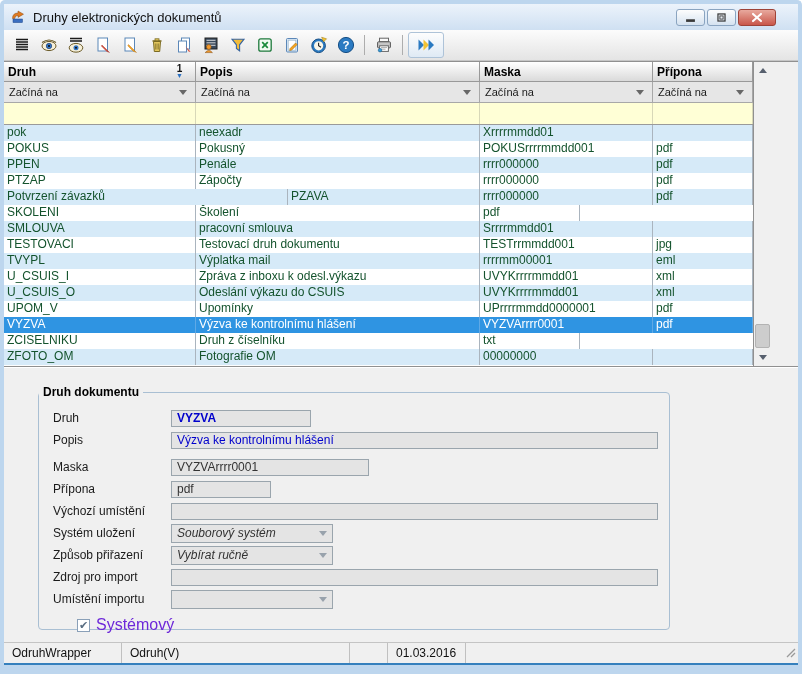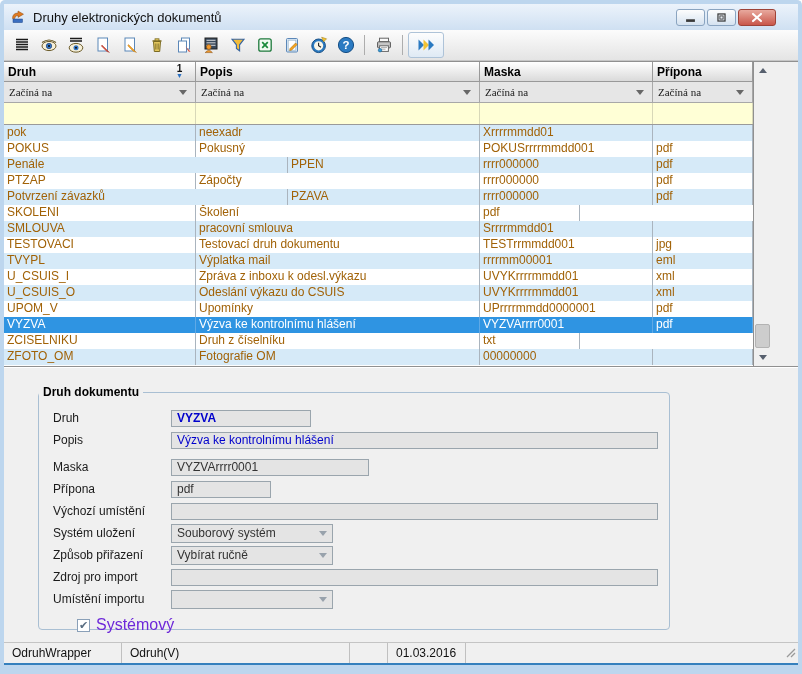--- a/index.html
+++ b/index.html
@@ -34,33 +34,33 @@
   .gridcols{ width:750px; display:flex; flex-direction:column; background:#fff; border-right:1px solid #909090; }
   .c0{ width:192px; } .c1{ width:284px; } .c2{ width:173px; } .c3{ width:100px; }
 
   .ghead{ display:flex; height:20px; flex:0 0 20px; background:linear-gradient(#ffffff,#dadada); border-bottom:1px solid #999; }
   .hcell{ display:flex; align-items:center; font-weight:bold; font-size:12px; color:#000;
     padding:0 4px; border-right:1px solid #999; }
   .sortwrap{ margin-left:auto; margin-right:8px; display:flex; flex-direction:column; align-items:center; line-height:7px; }
   .sortnum{ font-size:10px; font-weight:bold; color:#111; }
   .sortarrow{ font-size:7px; color:#2a6fc0; }
 
-  .gfilter{ display:flex; height:21px; flex:0 0 21px; background:#e6e6e6; border-bottom:1px solid #a8a8a8;font-family:Liberation Serif, serif; }
+  .gfilter{ display:flex; height:21px; flex:0 0 21px; background:#e6e6e6; border-bottom:1px solid #a8a8a8; }
   .fcell{ display:flex; align-items:center; font-size:11px; color:#1a1a1a; padding:0 5px; border-right:1px solid #a8a8a8; }
   .farrow{ margin-left:auto; margin-right:3px; width:0; height:0;
     border-left:4px solid transparent; border-right:4px solid transparent; border-top:5px solid #676767; }
 
   .ginput{ display:flex; height:22px; flex:0 0 22px; background:#ffffd6; border-bottom:1px solid #9a9a9a; }
   .ycell{ background:#ffffd6; border-right:1px solid #d8d8b8; }
 
   .grows{ flex:1; overflow:hidden; background:#fdfdfd; }
   .grow{ display:flex; height:16px; line-height:15px; font-size:12px; background:#fff; }
   .grow.altr{ background:#d6eaf8; }
   .grow.sel{ background:#2f94e2; }
-  .cell{ color:#a16207; padding:0 3px; overflow:hidden; white-space:nowrap; border-right:1px solid #aab4be; }
+  .cell{ color:#14532d; padding:0 3px; overflow:hidden; white-space:nowrap; border-right:1px solid #aab4be; }
   .grow.sel .cell{ color:#fff; border-right-color:#5fa9e6; }
 
   .vscroll{ width:17px; position:relative; background:#f0f0f0; }
   .sarrow{ position:absolute; left:0; width:17px; height:17px; display:flex; align-items:center; justify-content:center; }
   .sarrow.up{ top:0; } .sarrow.down{ bottom:0; }
   .sarrow span{ width:0; height:0; border-left:4px solid transparent; border-right:4px solid transparent; }
   .sarrow.up span{ border-bottom:5px solid #57606e; }
   .sarrow.down span{ border-top:5px solid #57606e; }
   .sthumb{ position:absolute; left:1px; width:15px; bottom:18px; height:24px;
     background:#cdcdcd; border:1px solid #b3b3b3; border-radius:2px; }
@@ -69,21 +69,21 @@
   .detail{ flex:1; background:#f0f0f0; border-top:1px solid #fff; position:relative; }
   .groupbox{ position:absolute; left:34px; top:24px; width:632px; height:238px;
     border:1px solid #a9bfd3; border-radius:4px; padding:14px 0 0 14px; }
   .gb-title{ position:absolute; top:-8px; left:0; background:#f0f0f0; padding:0 4px;
     font-weight:bold; font-size:12px; color:#000;text-align:right; }
   .frow{ display:flex; align-items:center; height:22px; }
   .frow.gap{ margin-bottom:5px; }
   .flabel{ width:118px; font-size:12px; color:#1a1a1a; }
   .fld{ height:17px; background:#e4e4e4; border:1px solid #9aa5ad; display:flex; align-items:center;
     padding:0 5px; font-size:12px; color:#333; }
-  .fld.combo{ height:19px; }
+  .fld.combo{ height:19px;font-style:italic; }
   .sz-xs{ width:100px; } .sz-s{ width:140px; } .sz-m{ width:162px; } .sz-l{ width:198px; } .sz-xl{ width:487px; }
   .boldblue .fval{ color:#0000cc; font-weight:bold; }
   .blue .fval{ color:#0000cc; }
   .fval{ white-space:nowrap; overflow:hidden; }
   .carrow{ margin-left:auto; width:0; height:0;
     border-left:4px solid transparent; border-right:4px solid transparent; border-top:5px solid #98a2ac; }
   .chkrow{ display:flex; align-items:center; margin:6px 0 0 24px; }
   .chk{ width:13px; height:13px; background:#fff; border:1px solid #8aa0b8; display:flex;
     align-items:center; justify-content:center; }
   .mark{ font-size:11px; line-height:1; color:#5a6e82; font-family:"DejaVu Sans",sans-serif; }
@@ -322,22 +322,22 @@
             <span class="cell c2">Xrrrrmmdd01</span>
             <span class="cell c3"></span>
           </div>
           <div class="grow">
             <span class="cell c0">POKUS</span>
             <span class="cell c1">Pokusný</span>
             <span class="cell c2">POKUSrrrrmmdd001</span>
             <span class="cell c3">pdf</span>
           </div>
           <div class="grow altr">
+            <span class="cell c0">PPEN</span>
             <span class="cell c1">Penále</span>
-            <span class="cell c0">PPEN</span>
             <span class="cell c2">rrrr000000</span>
             <span class="cell c3">pdf</span>
           </div>
           <div class="grow">
             <span class="cell c0">PTZAP</span>
             <span class="cell c1">Zápočty</span>
             <span class="cell c2">rrrr000000</span>
             <span class="cell c3">pdf</span>
           </div>
           <div class="grow altr">

